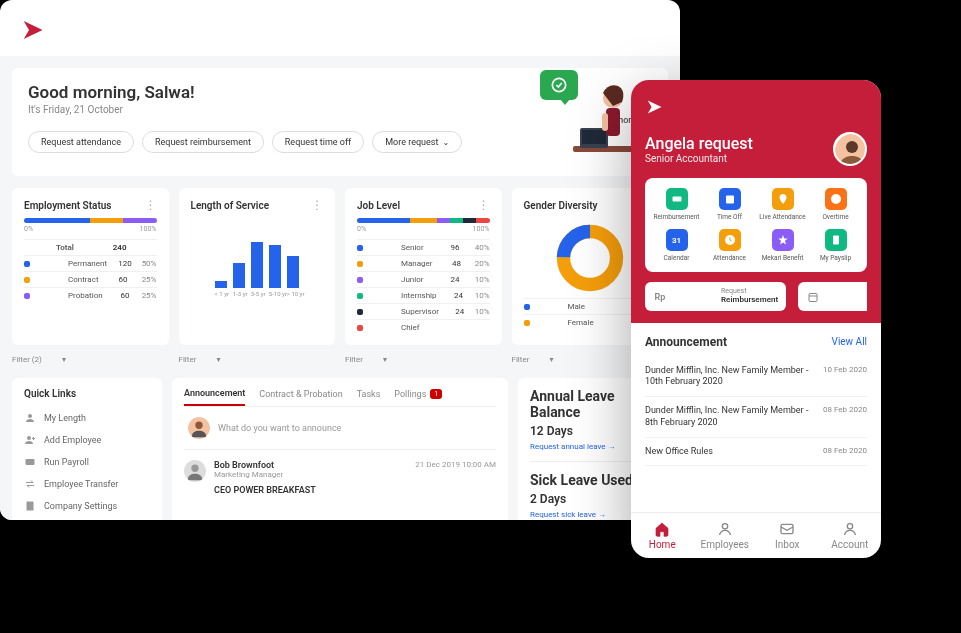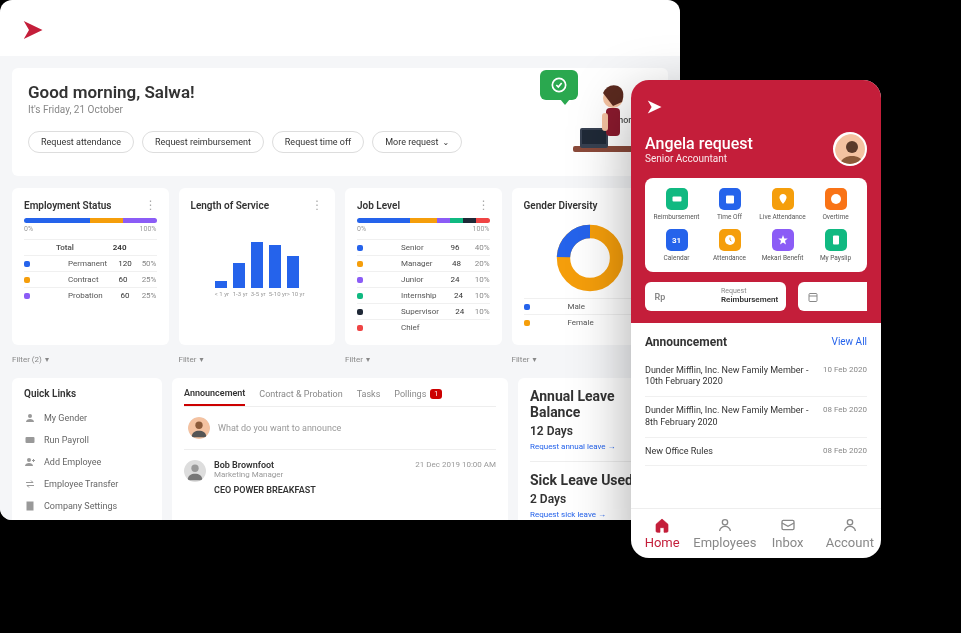--- a/index.html
+++ b/index.html
@@ -29,21 +29,21 @@
   .bar-strip { height: 5px; border-radius: 3px; display: flex; overflow: hidden; margin-bottom: 2px; }
   .bar-strip > div { height: 100%; }
   .scale { display: flex; justify-content: space-between; font-size: 7px; color: #999; margin-bottom: 6px; }
   .stat-row { display: flex; align-items: center; font-size: 8px; color: #555; padding: 3px 0; border-top: 1px solid #f0f0f0; gap: 6px; }
   .stat-row:first-of-type { border-top: none; }
   .dot { width: 6px; height: 6px; border-radius: 2px; flex-shrink: 0; }
   .stat-label { flex: 1; margin-left: 32px; }
   .val1 { width: 24px; text-align: right; color: #333; }
   .val2 { width: 24px; text-align: right; color: #888; }
   .filter-row { display: flex; gap: 10px; margin-bottom: 10px; }
-  .filter-item { flex: 1; font-size: 8px; color: #888; padding: 4px 0; display: flex; align-items: center; gap: 3px; }
+  .filter-item { flex: 1; font-size: 8px; color: #888; padding: 4px 0; display: flex; align-items: center; gap: 20px; }
   .lower { display: flex; gap: 10px; }
   .ql-card { width: 150px; background: #fff; border-radius: 6px; padding: 10px 12px; }
   .ql-card h3 { font-size: 10px; font-weight: 600; margin-bottom: 8px; color:#333;}
   .ql-item { display: flex; align-items: center; gap: 8px; font-size: 9px; color: #666; padding: 5px 0; cursor: pointer; }
   .ql-icon { width: 12px; height: 12px; color: #999; flex-shrink:0;}
   .tabs-card { flex: 1; background: #fff; border-radius: 6px; padding: 10px 12px; }
   .tabs { display: flex; gap: 14px; border-bottom: 1px solid #eee; font-size: 9px; }
   .tab { padding-bottom: 6px; color: #888; cursor: pointer; display:flex; align-items:center; gap:4px;}
   .tab.active { color: #333; font-weight: 600; border-bottom: 2px solid #c00; }
   .badge { background: #c00; color: #fff; font-size: 7px; padding: 1px 4px; border-radius: 3px; }
@@ -91,21 +91,21 @@
   .m-ann { flex:1; padding: 12px 14px; overflow:hidden;}
   .m-ann-head { display: flex; justify-content: space-between; align-items: center; margin-bottom: 8px; }
   .m-ann-head h3 { font-size: 12px; color:#333;}
   .m-ann-head a { font-size: 10px; color: #2563eb; cursor:pointer;}
   .m-ann-item { display: flex; justify-content: space-between; gap:8px; padding: 8px 0; border-bottom: 1px solid #f0f0f0; }
   .m-ann-title { font-size: 9px; color: #333; line-height:1.3; flex:1;}
   .m-ann-date { font-size: 8px; color: #888; white-space:nowrap;}
   .m-nav { display: flex; border-top: 1px solid #eee; }
   .m-nav-item { flex: 1; display: flex; flex-direction: column; align-items: center; padding: 8px 0; gap: 2px; cursor: pointer; }
   .m-nav-item svg { width: 16px; height: 16px; }
-  .m-nav-label { font-size: 13px; color: #888; }
+  .m-nav-label { font-size: 10px; color: #888; }
   .m-nav-item.active .m-nav-label { color: #c41e3a; }
   .m-nav-item.active svg { stroke: #c41e3a; fill:#c41e3a;}
 </style>
 </head>
 <body>
 
 <div class="desktop">
   <div class="logo">
     <svg viewBox="0 0 40 40">
         <path d="M5 8 L30 20 L5 32 L12 20 Z" fill="#c41e3a"></path>
@@ -310,35 +310,35 @@
     </div>
 
     <div class="lower">
       <div class="ql-card">
         <h3>Quick Links</h3>
         <div class="ql-item">
             <svg class="ql-icon" viewBox="0 0 24 24" fill="currentColor">
               <circle cx="12" cy="8" r="4"></circle>
               <path d="M4 20c0-4 4-6 8-6s8 2 8 6"></path>
             </svg>
-            <span>My Gender</span>
-          </div>
-        <div class="ql-item">
-            <svg class="ql-icon" viewBox="0 0 24 24" fill="currentColor">
-              <rect x="3" y="6" width="18" height="12" rx="2"></rect>
-            </svg>
-            <span>Run Payroll</span>
+            <span>My Length</span>
           </div>
         <div class="ql-item">
             <svg class="ql-icon" viewBox="0 0 24 24" fill="currentColor">
               <circle cx="10" cy="8" r="4"></circle>
               <path d="M2 20c0-4 4-6 8-6s8 2 8 6"></path>
               <path d="M19 6v6M16 9h6" stroke="currentColor" stroke-width="2" fill="none"></path>
             </svg>
             <span>Add Employee</span>
+          </div>
+        <div class="ql-item">
+            <svg class="ql-icon" viewBox="0 0 24 24" fill="currentColor">
+              <rect x="3" y="6" width="18" height="12" rx="2"></rect>
+            </svg>
+            <span>Run Payroll</span>
           </div>
         <div class="ql-item">
             <svg class="ql-icon" viewBox="0 0 24 24" fill="none" stroke="currentColor" stroke-width="2">
               <path d="M4 9h14l-4-4M20 15H6l4 4"></path>
             </svg>
             <span>Employee Transfer</span>
           </div>
         <div class="ql-item">
             <svg class="ql-icon" viewBox="0 0 24 24" fill="currentColor">
               <rect x="5" y="3" width="14" height="18"></rect>

